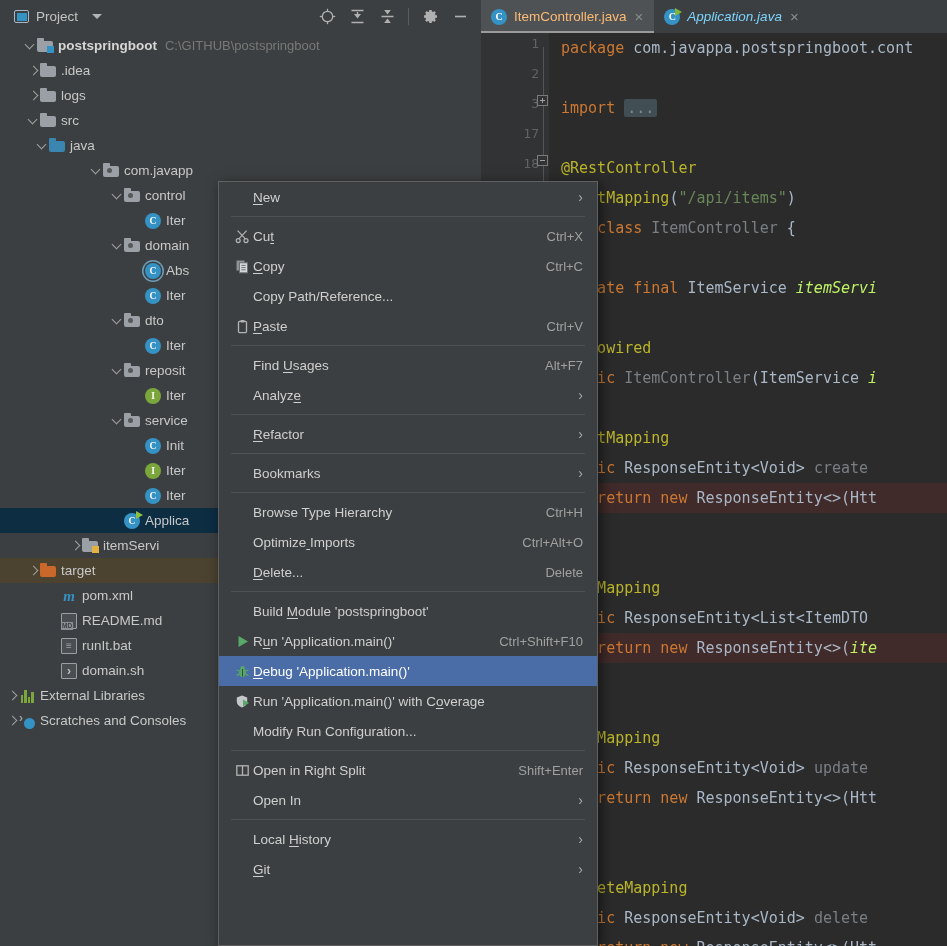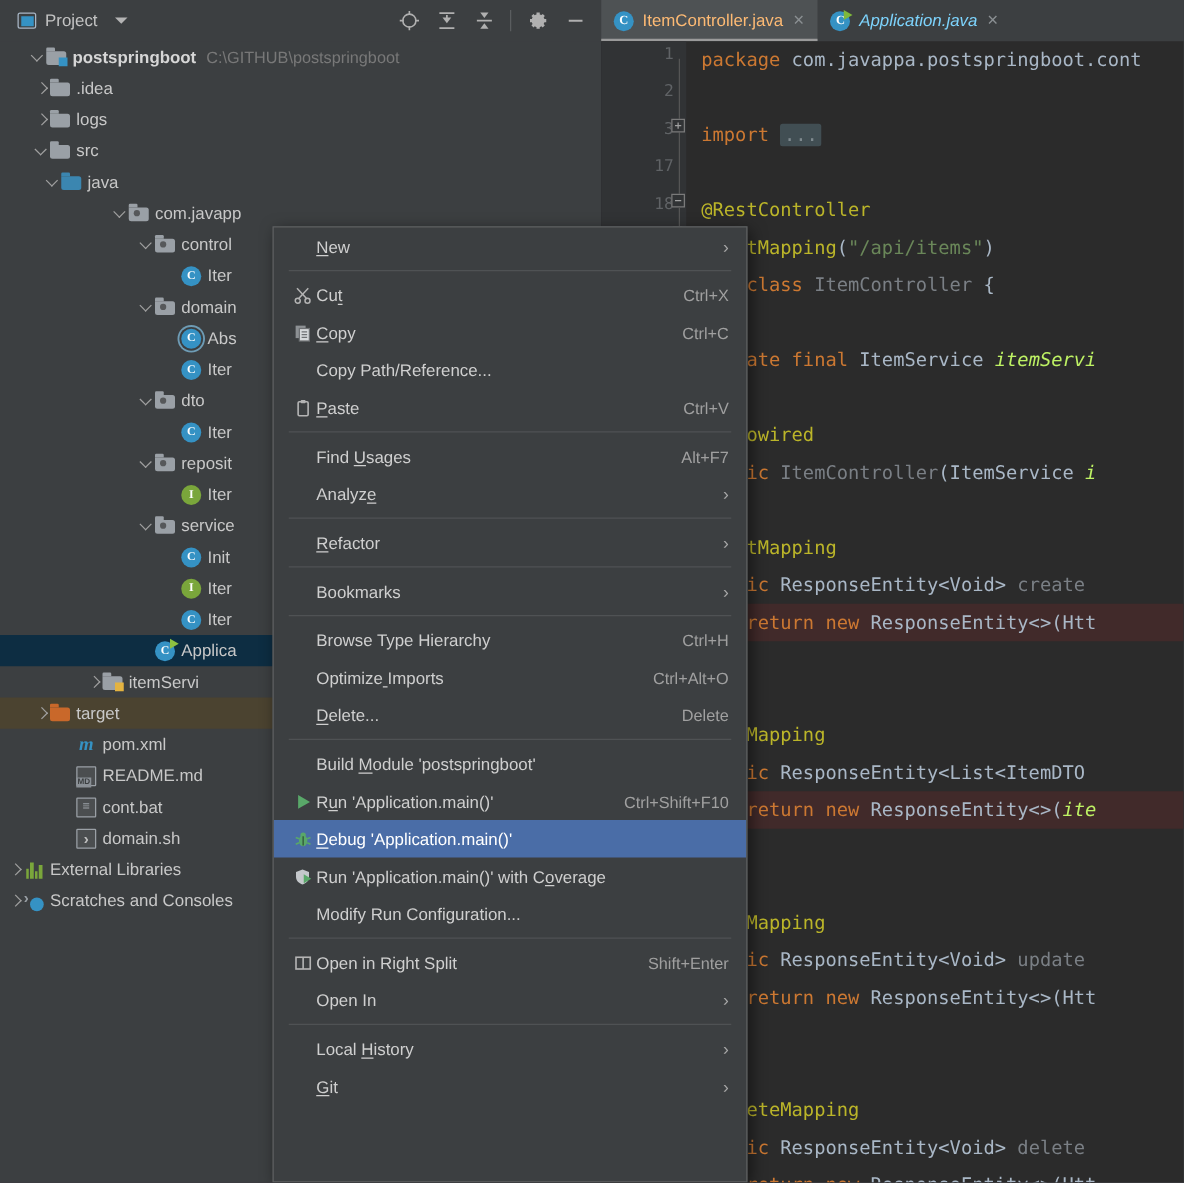--- a/index.html
+++ b/index.html
@@ -363,21 +363,21 @@
           <span class="lbl">pom.xml</span>
         </div>
         <div class="row" style="padding-left: 48px;">
           <span class="arrow"></span>
           <span class="fileicon md"></span>
           <span class="lbl">README.md</span>
         </div>
         <div class="row" style="padding-left: 48px;">
           <span class="arrow"></span>
           <span class="fileicon bat"></span>
-          <span class="lbl">cont.bat</span>
+          <span class="lbl">runIt.bat</span>
         </div>
         <div class="row" style="padding-left: 48px;">
           <span class="arrow"></span>
           <span class="fileicon sh"></span>
           <span class="lbl">domain.sh</span>
         </div>
         <div class="row" style="padding-left: 6px;">
           <span class="arrow r"></span>
           <span class="libicon">
             <s style="height:8px"></s>

